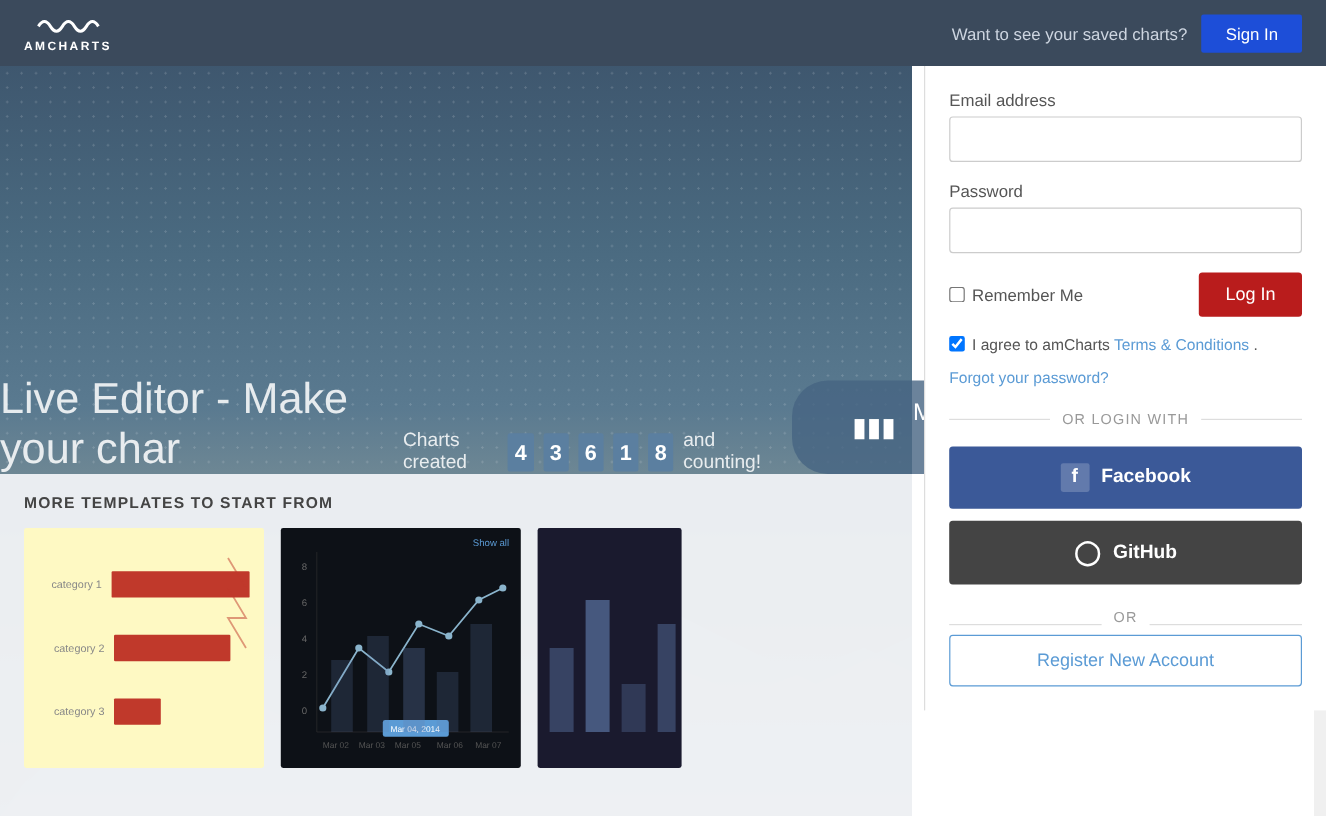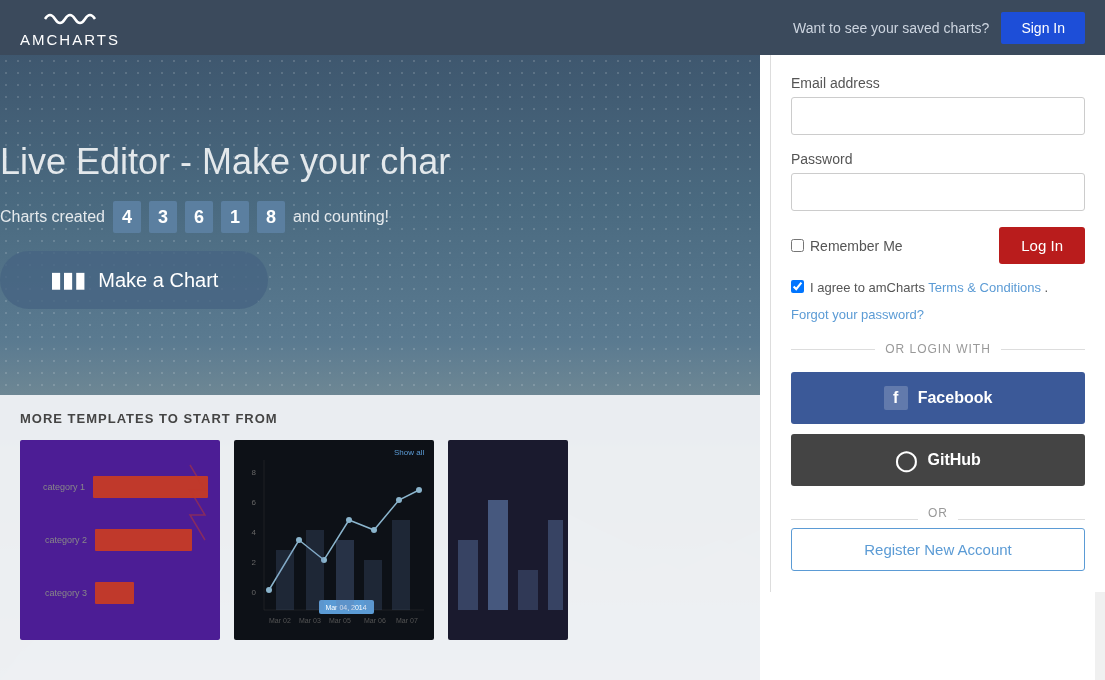--- a/index.html
+++ b/index.html
@@ -30,23 +30,23 @@
       display: flex;
       flex-direction: column;
       align-items: center;
     }
     .logo-waves {
       width: 60px;
       height: 24px;
     }
     .logo-text {
       color: white;
-      font-size: 15px;
+      font-size: 10px;
       letter-spacing: 2px;
-      font-weight: normal;
+      font-weight: bold;
     }
     .topbar-right {
       margin-left: auto;
       display: flex;
       align-items: center;
       gap: 12px;
     }
     .topbar-cta-text {
       color: #cdd5e0;
       font-size: 14px;
@@ -62,22 +62,22 @@
     }
 
     
     .hero {
       position: absolute;
       top: 55px;
       left: 0;
       width: 879px;
       height: 340px;
       display: flex;
-      flex-direction: column;
-      align-items: flex-start;
+      flex-direction: row;
+      align-items: flex-end;
       justify-content: center;
       gap: 18px;
     }
     .counter-row {
       display: flex;
       align-items: center;
       gap: 8px;
       color: rgba(255,255,255,0.85);
       font-size: 16px;
     }
@@ -126,21 +126,21 @@
       letter-spacing: 1px;
       margin-bottom: 14px;
     }
     .template-cards {
       display: flex;
       gap: 14px;
     }
     .template-card {
       width: 200px;
       height: 200px;
-      background: #4c1d95;
+      background: #fef9c3;
       border-radius: 2px;
       overflow: hidden;
       flex-shrink: 0;
       position: relative;
     }
 
     
     .bar-chart-mini {
       padding: 20px 12px;
       height: 100%;

